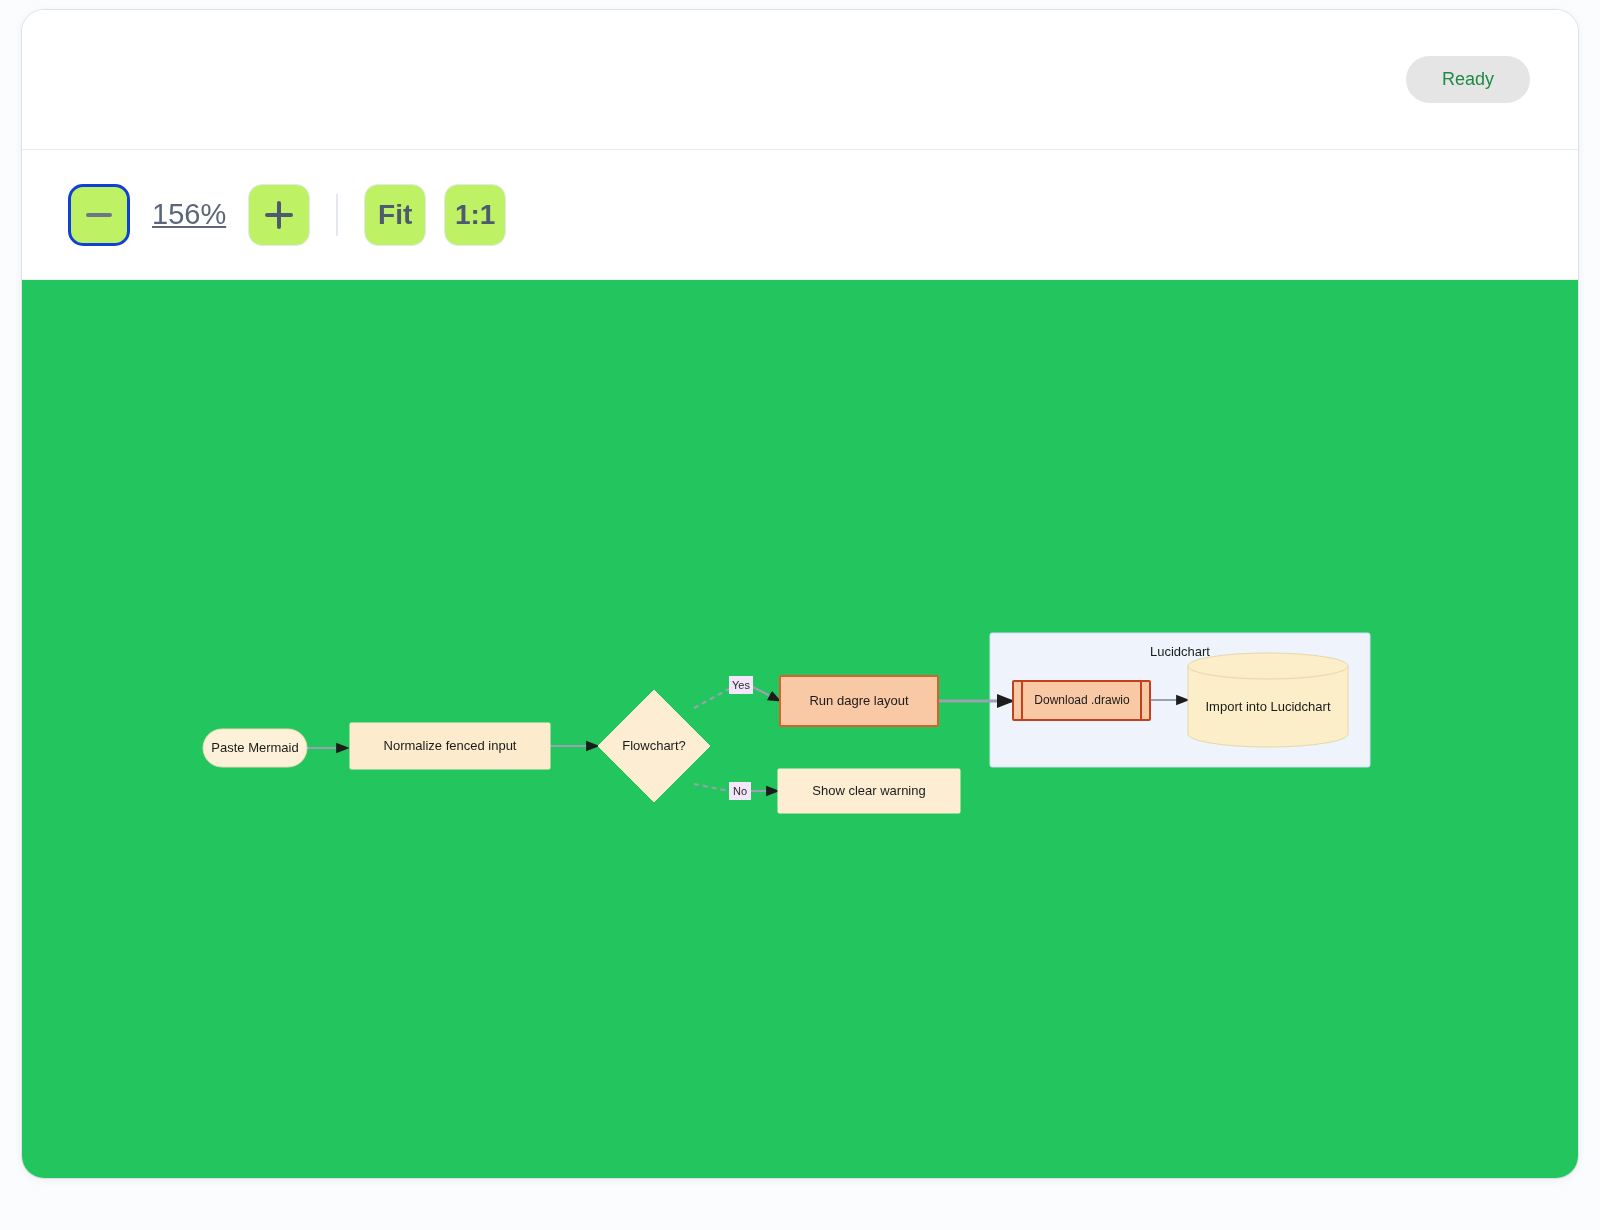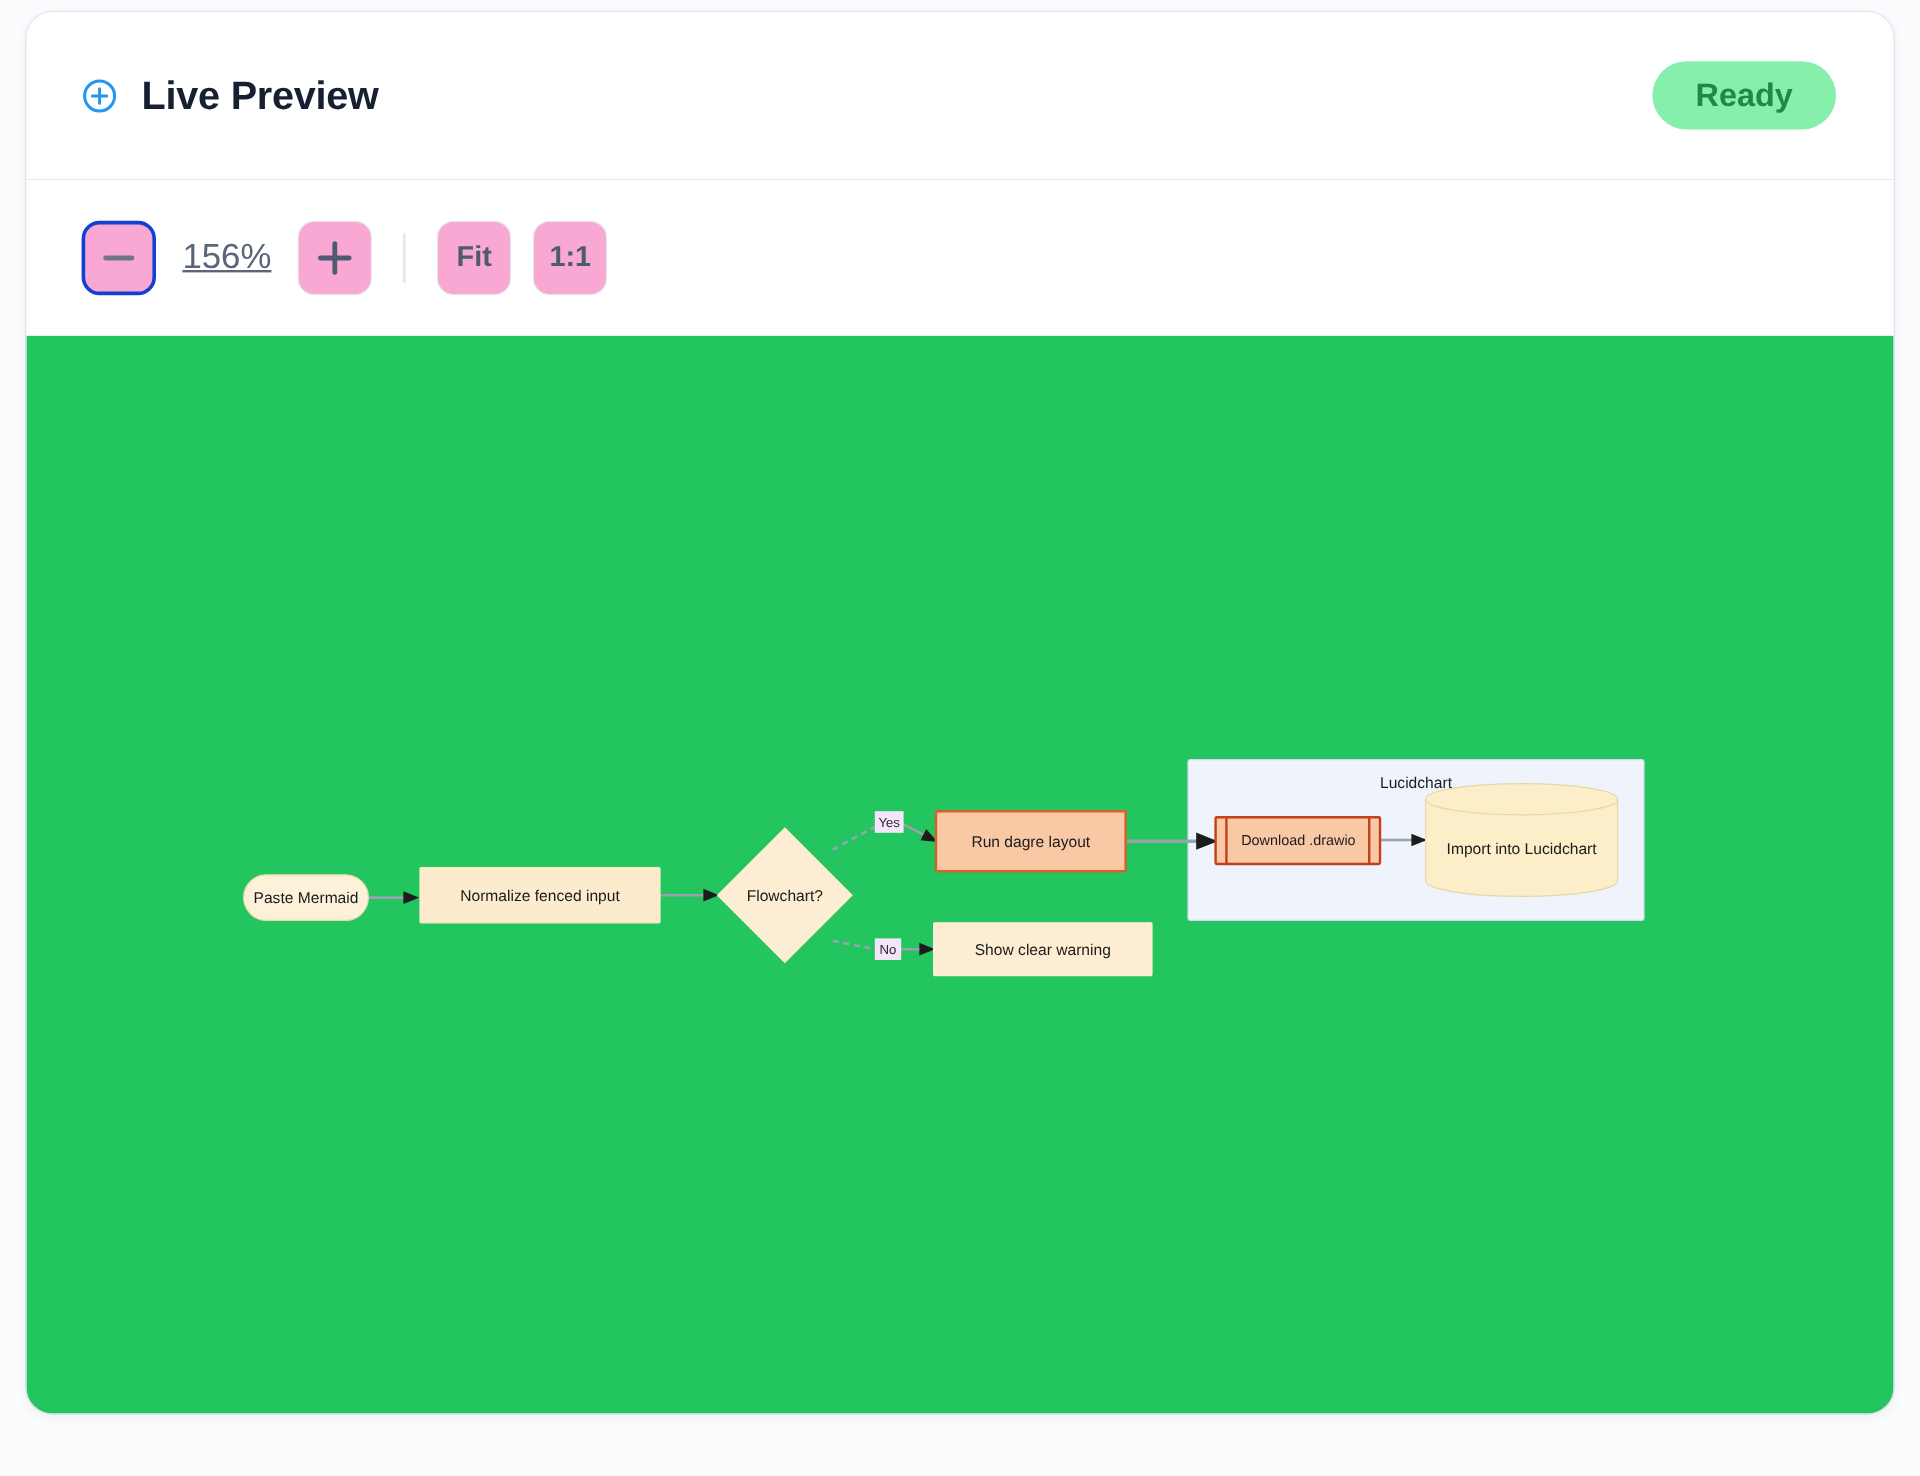--- a/index.html
+++ b/index.html
@@ -60,52 +60,52 @@
   .page-title {
     font-size: 33px;
     font-weight: 700;
     color: #172033;
     letter-spacing: -0.2px;
     line-height: 1;
     white-space: nowrap;
   }
   .header-spacer { flex: 1 1 auto; }
   .status-badge {
-    background: #86efac;
+    background: #e5e5e5;
     color: #1f8a43;
-    font-size: 27px;
-    font-weight: 700;
+    font-size: 18px;
+    font-weight: 400;
     padding: 14px 36px;
     border-radius: 999px;
     line-height: 1.05;
     white-space: nowrap;
   }
 
   
   .toolbar {
     height: 130px;
     flex: 0 0 130px;
     border-bottom: 1px solid #e9edf3;
     display: flex;
     align-items: center;
     padding: 0 46px;
     gap: 0;
     background: #ffffff;
   }
   .tool-btn {
-    background: #f9a8d4;
+    background: #bef264;
     border: 1px solid #e3e8ef;
     border-radius: 14px;
     height: 62px;
     min-width: 62px;
     display: inline-flex;
     align-items: center;
     justify-content: center;
     color: #4d5a70;
-    font-size: 24px;
+    font-size: 28px;
     font-weight: 600;
     font-family: "Liberation Sans", sans-serif;
     padding: 0 4px;
     cursor: pointer;
     line-height: 1;
   }
   .tool-btn.focused {
     border: 3px solid #1140d6;
     border-radius: 15px;
   }
@@ -187,29 +187,20 @@
     dominant-baseline: middle;
   }
 </style>
 </head>
 <body>
 
 <div class="page">
   <div class="card">
 
     <div class="card-header">
-      <div class="header-left">
-        <span class="plus-circle-icon">
-          <svg viewBox="0 0 24 24" width="30" height="30" aria-hidden="true">
-            <circle cx="12" cy="12" r="10" fill="none" stroke="#2196f3" stroke-width="2"></circle>
-            <path d="M12 7.2 V16.8 M7.2 12 H16.8" stroke="#2196f3" stroke-width="2" stroke-linecap="round"></path>
-          </svg>
-        </span>
-        <div class="page-title">Live Preview</div>
-      </div>
       <div class="header-spacer"></div>
       <div class="status-badge">Ready</div>
     </div>
 
     <div class="toolbar">
       <button class="tool-btn focused">
         <span class="glyph-minus"></span>
       </button>
       <span class="zoom-level">156%</span>
       <button class="tool-btn">

